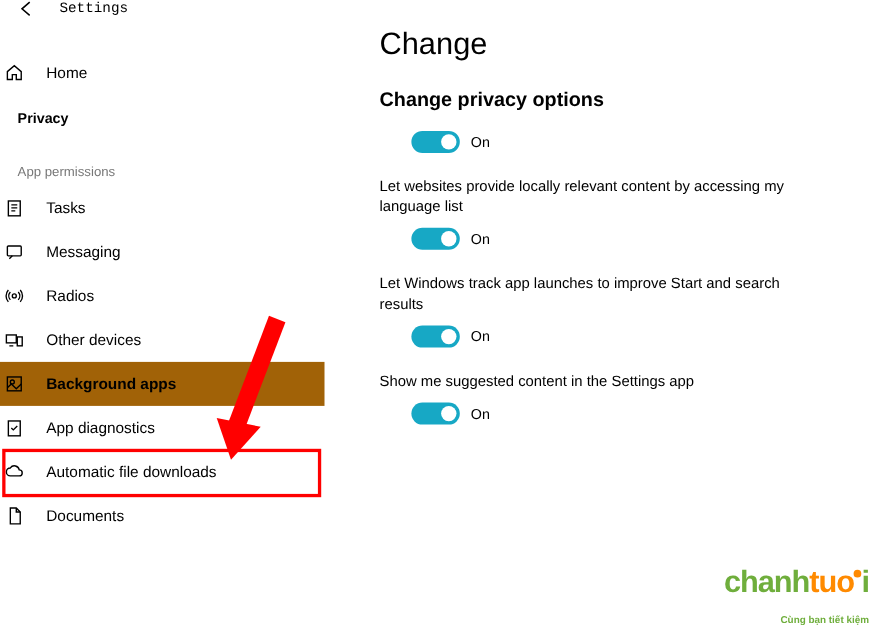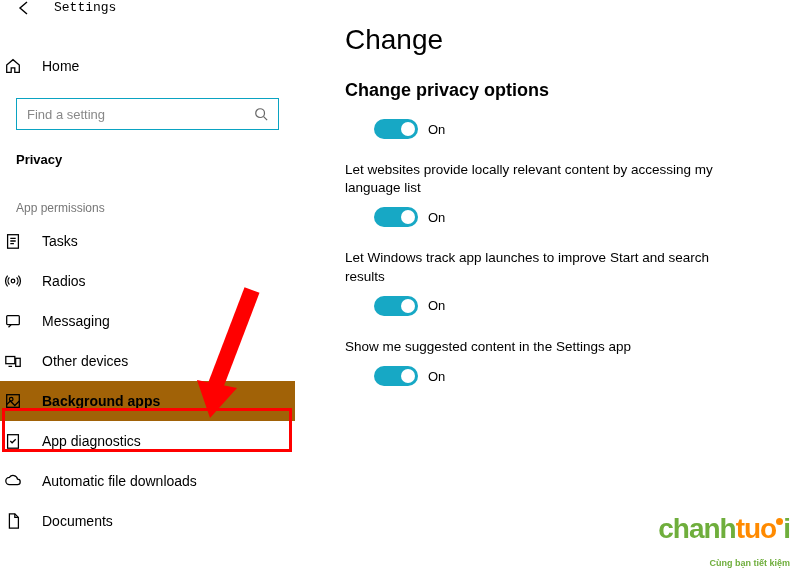--- a/index.html
+++ b/index.html
@@ -171,54 +171,47 @@
     <span class="settings-title">Settings</span>
   </div>
 
   <div class="home-row nav-item">
     <svg class="nav-icon" viewBox="0 0 20 20" fill="none" stroke="#000" stroke-width="1.4">
       <path d="M3 9 L10 3 L17 9 V17 H12 V12 H8 V17 H3 Z"></path>
     </svg>
     <span class="nav-label">Home</span>
   </div>
 
-  <div class="search-box">
-    <span class="search-placeholder">Find a setting</span>
-    <svg class="search-icon" viewBox="0 0 16 16" fill="none" stroke="#666" stroke-width="1.4">
-      <circle cx="7" cy="7" r="5"></circle>
-        <path d="M11 11 L15 15"></path>
-    </svg>
-  </div>
 
   <div class="privacy-heading">Privacy</div>
 
   <div class="section-label">App permissions</div>
 
   <div class="nav-item">
     <svg class="nav-icon" viewBox="0 0 20 20" fill="none" stroke="#000" stroke-width="1.4">
       <rect x="4" y="3" width="12" height="15"></rect>
         <path d="M7 7h6M7 10h6M7 13h4"></path>
     </svg>
     <span class="nav-label">Tasks</span>
   </div>
 
   <div class="nav-item">
     <svg class="nav-icon" viewBox="0 0 20 20" fill="none" stroke="#000" stroke-width="1.4">
+      <rect x="3" y="4" width="14" height="10" rx="1"></rect>
+        <path d="M5 17l3-3"></path>
+    </svg>
+    <span class="nav-label">Messaging</span>
+  </div>
+
+  <div class="nav-item">
+    <svg class="nav-icon" viewBox="0 0 20 20" fill="none" stroke="#000" stroke-width="1.4">
       <circle cx="10" cy="10" r="2"></circle>
         <path d="M6 6a6 6 0 000 8M14 6a6 6 0 010 8M4 4a9 9 0 000 12M16 4a9 9 0 010 12"></path>
     </svg>
     <span class="nav-label">Radios</span>
-  </div>
-
-  <div class="nav-item">
-    <svg class="nav-icon" viewBox="0 0 20 20" fill="none" stroke="#000" stroke-width="1.4">
-      <rect x="3" y="4" width="14" height="10" rx="1"></rect>
-        <path d="M5 17l3-3"></path>
-    </svg>
-    <span class="nav-label">Messaging</span>
   </div>
 
   <div class="nav-item">
     <svg class="nav-icon" viewBox="0 0 20 20" fill="none" stroke="#000" stroke-width="1.4">
       <rect x="2" y="5" width="10" height="8"></rect>
         <rect x="13" y="7" width="5" height="9"></rect>
         <path d="M5 16h4"></path>
     </svg>
     <span class="nav-label">Other devices</span>
   </div>

